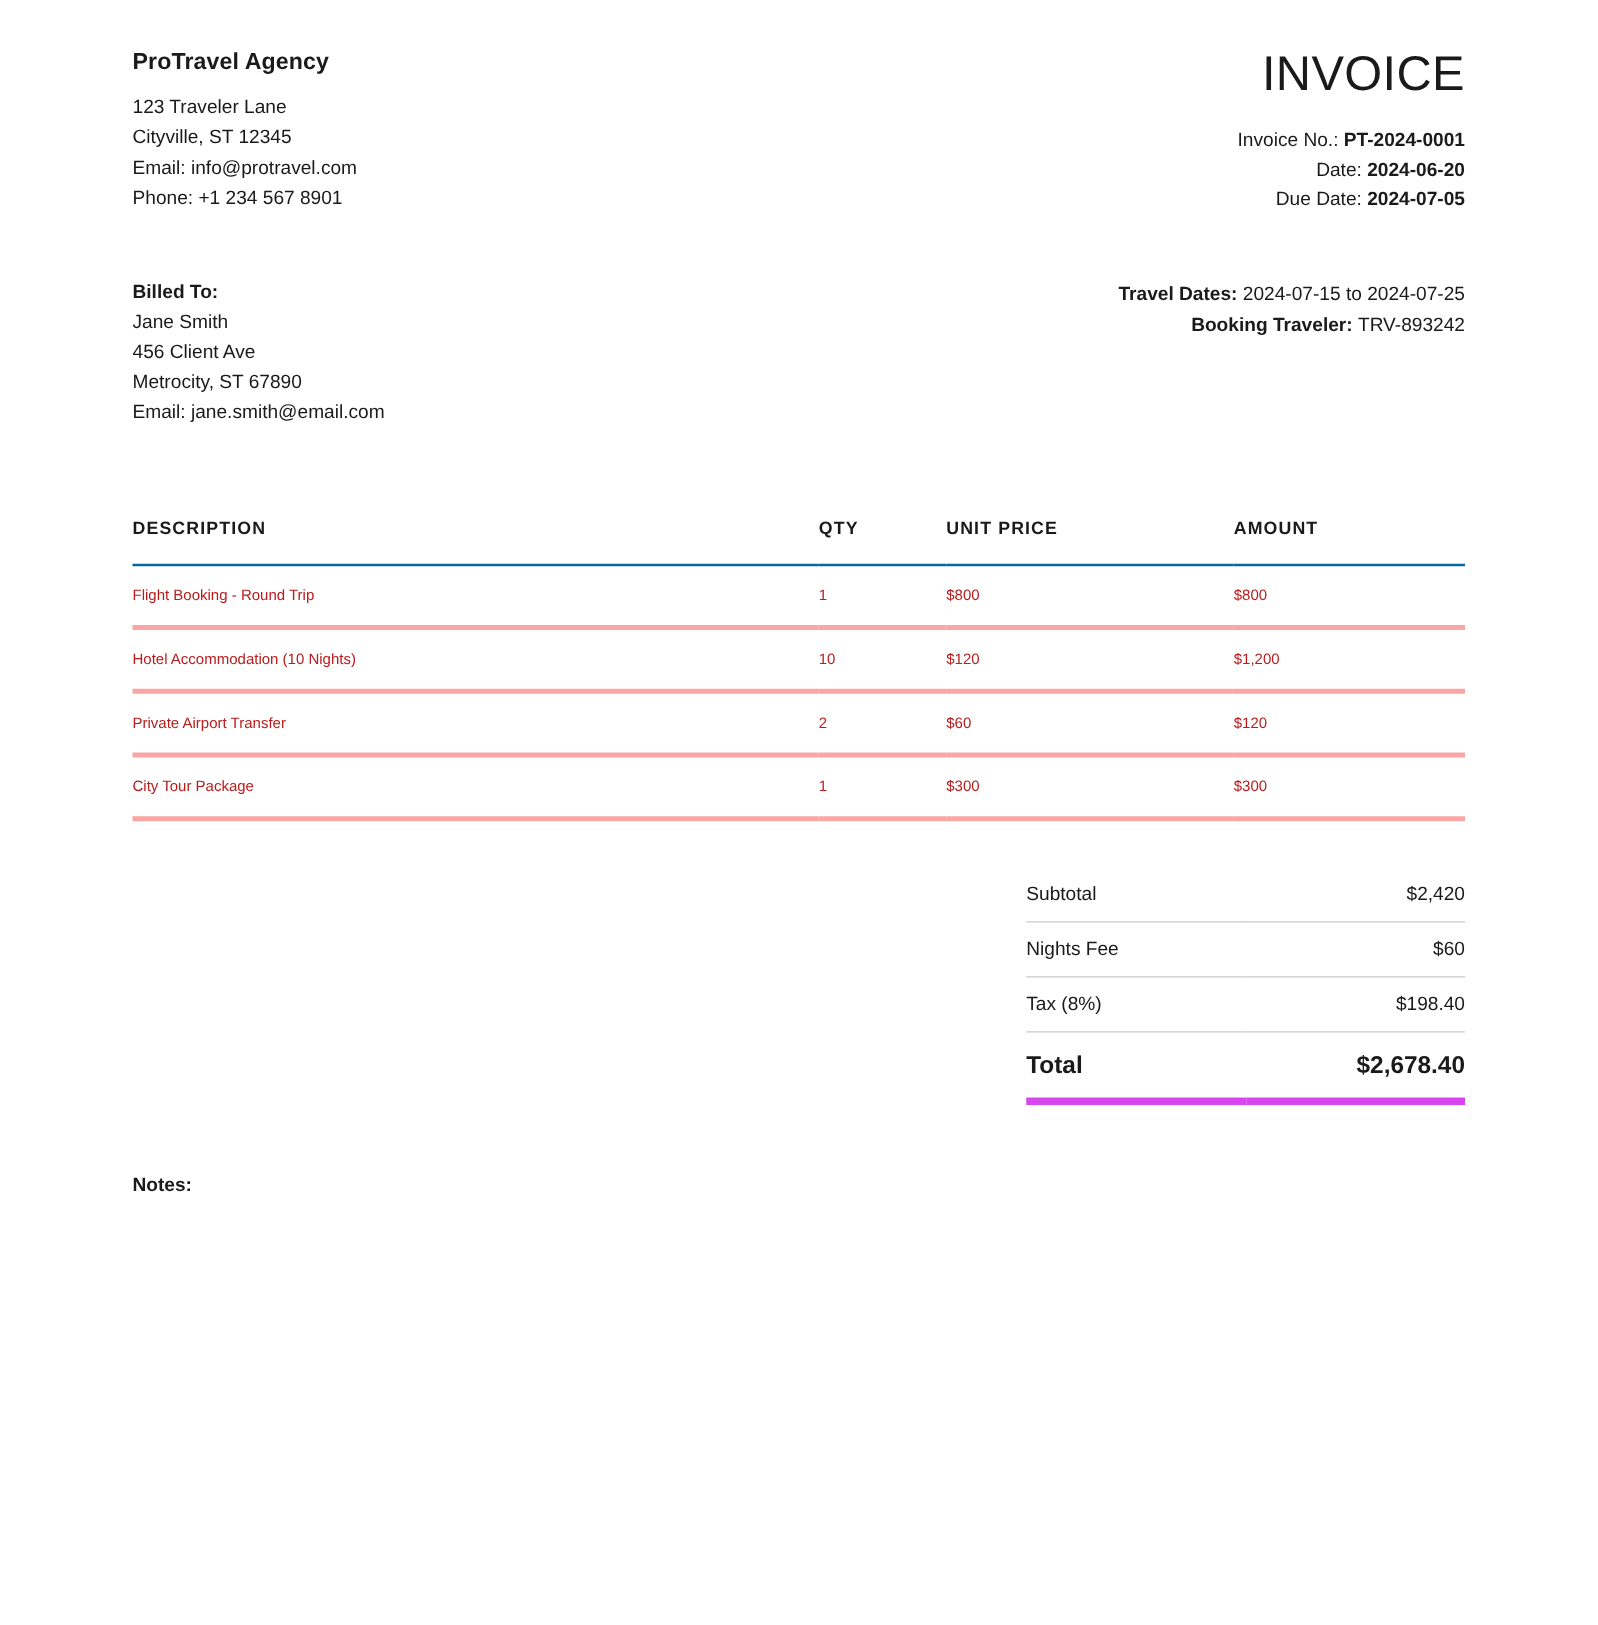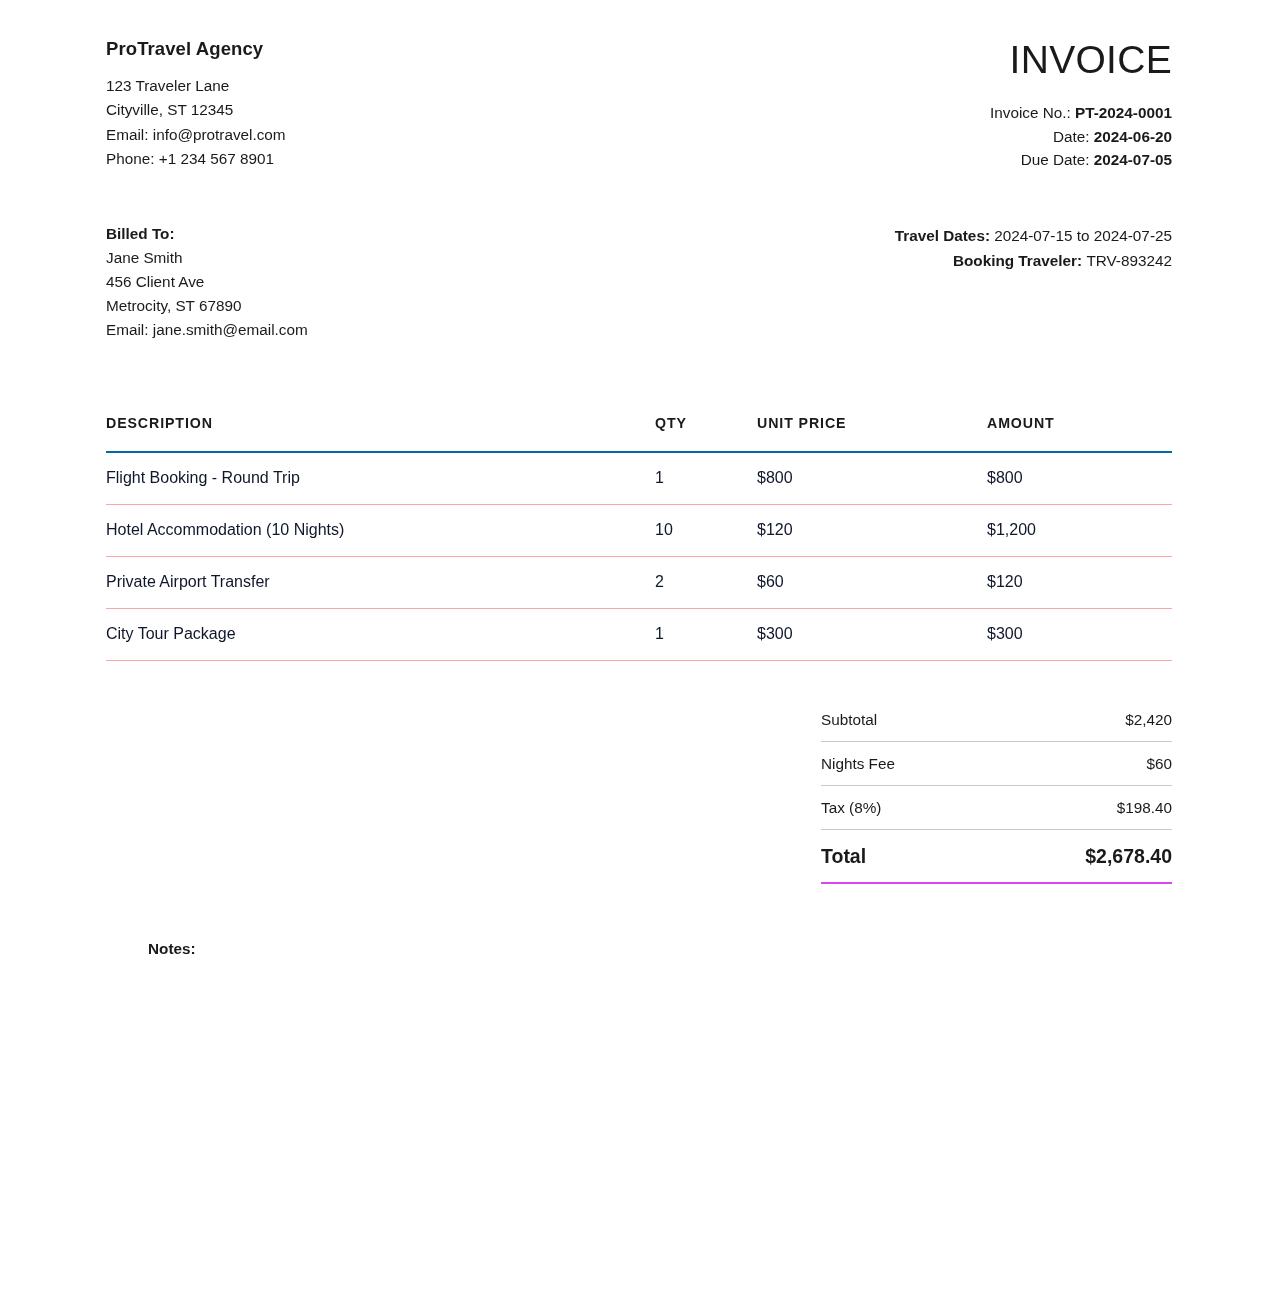--- a/index.html
+++ b/index.html
@@ -99,25 +99,25 @@
     font-size: 14.2px;
     font-weight: bold;
     letter-spacing: 0.9px;
     text-align: left;
     padding: 0 0 20px 0;
     border-bottom: 2px solid #0369a1;
     color: #1a1a1a;
     vertical-align: bottom;
   }
   .items td {
-    font-size: 16px;
+    font-size: 12px;
     text-align: left;
     padding: 16px 0 17px 0;
-    border-bottom: 1px solid #fca5a5;
-    color: #0f172a;
+    border-bottom: 4px solid #fca5a5;
+    color: #b91c1c;
     vertical-align: middle;
   }
   .col-desc  { width: 549px; }
   .col-qty   { width: 102px; }
   .col-price { width: 230px; }
   .col-amt   { width: 185px; }
 
   
   .totals-wrap {
     display: flex;
@@ -133,33 +133,32 @@
     font-size: 15.3px;
     padding: 13px 0 12px 0;
     border-bottom: 1px solid #c9c9c9;
   }
   .totals td.lbl { text-align: left; }
   .totals td.val { text-align: right; }
   .totals tr.grand td {
     font-size: 19.5px;
     font-weight: bold;
     padding: 15px 0 14px 0;
-    border-bottom: 2px solid #d946ef;
+    border-bottom: 6px solid #d946ef;
   }
 
   
   .notes {
     margin-top: 52px;
   }
   .notes-head {
     font-size: 15.3px;
     font-weight: bold;
     line-height: 25px;
     margin-bottom: 2px;
-    margin-left: 42px;
   }
   .notes-line {
     font-size: 15.3px;
     line-height: 25.6px;
   }
 </style>
 </head>
 <body>
 
 <div class="page">

